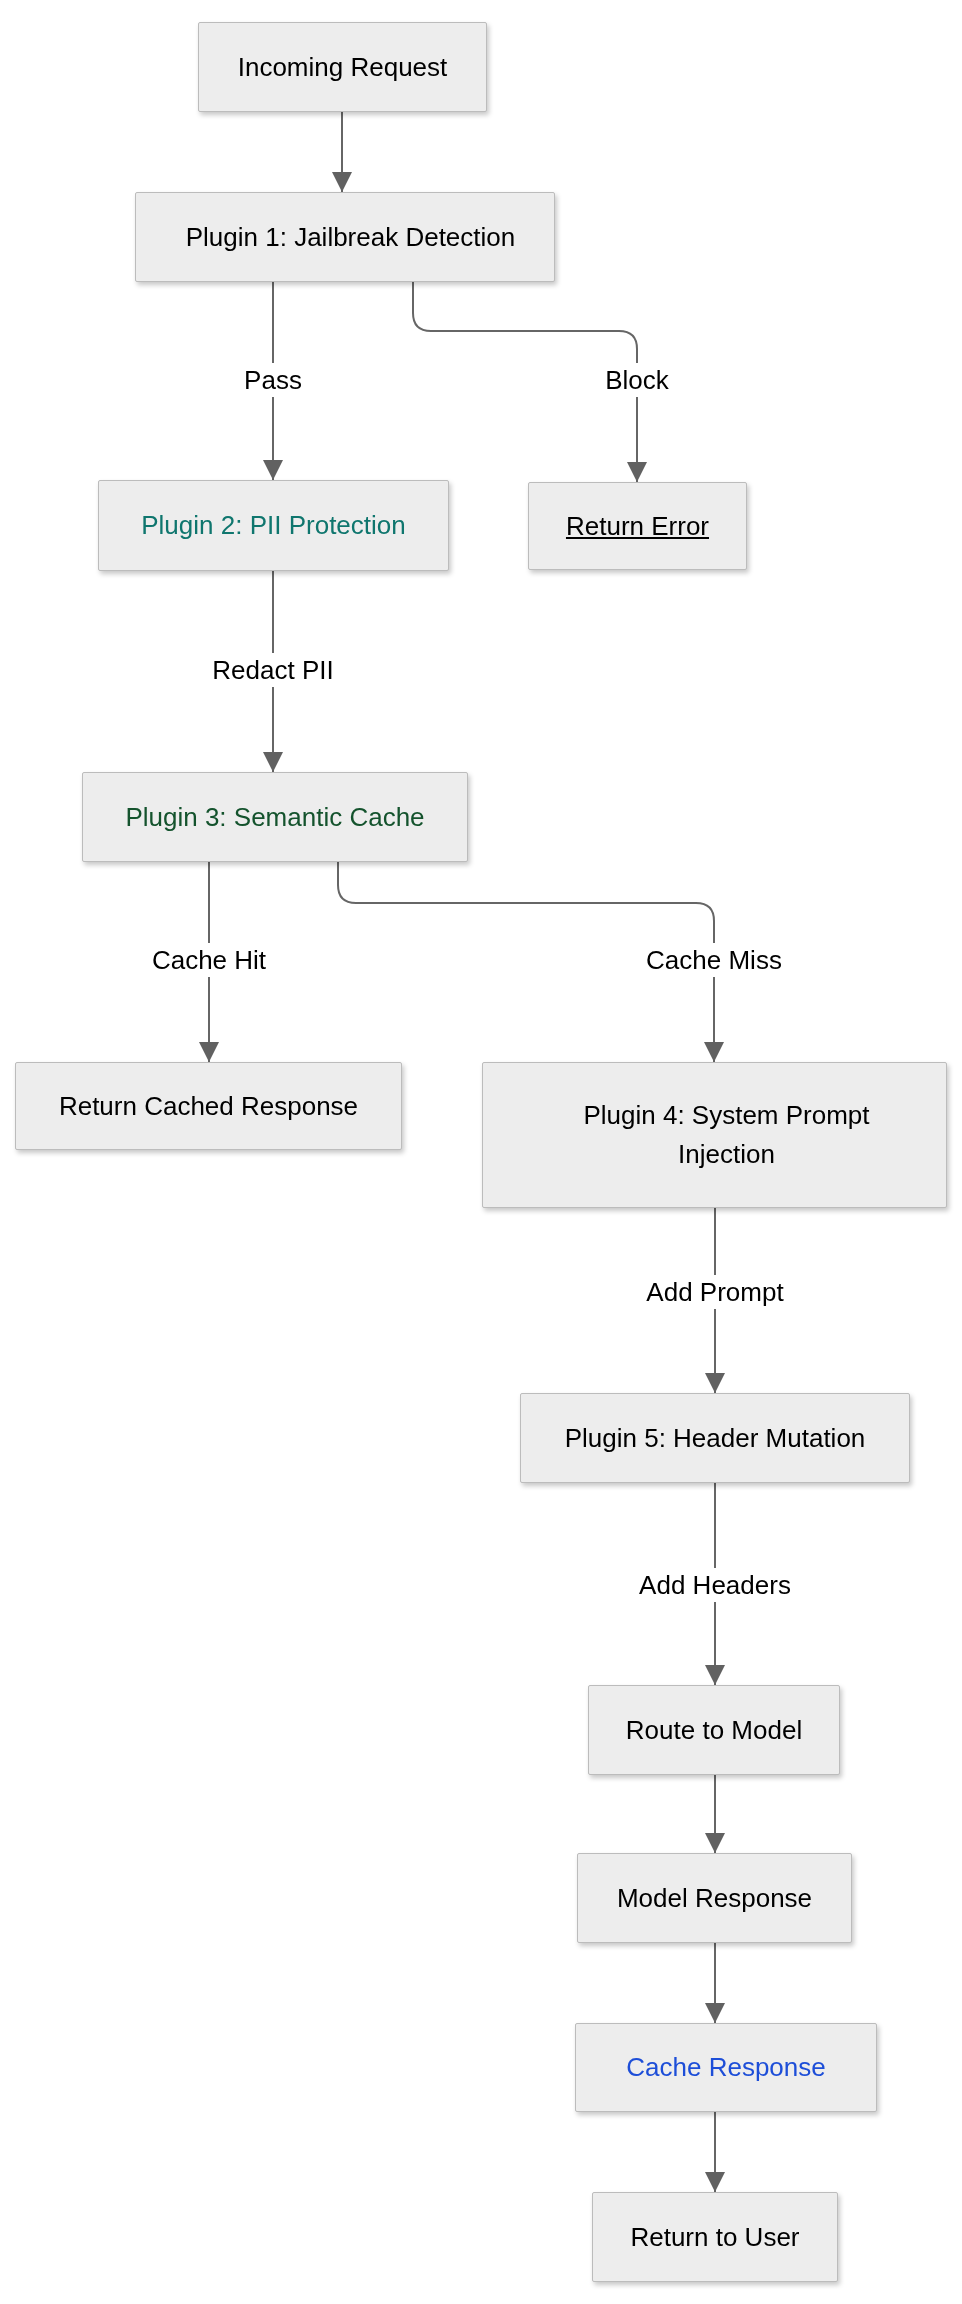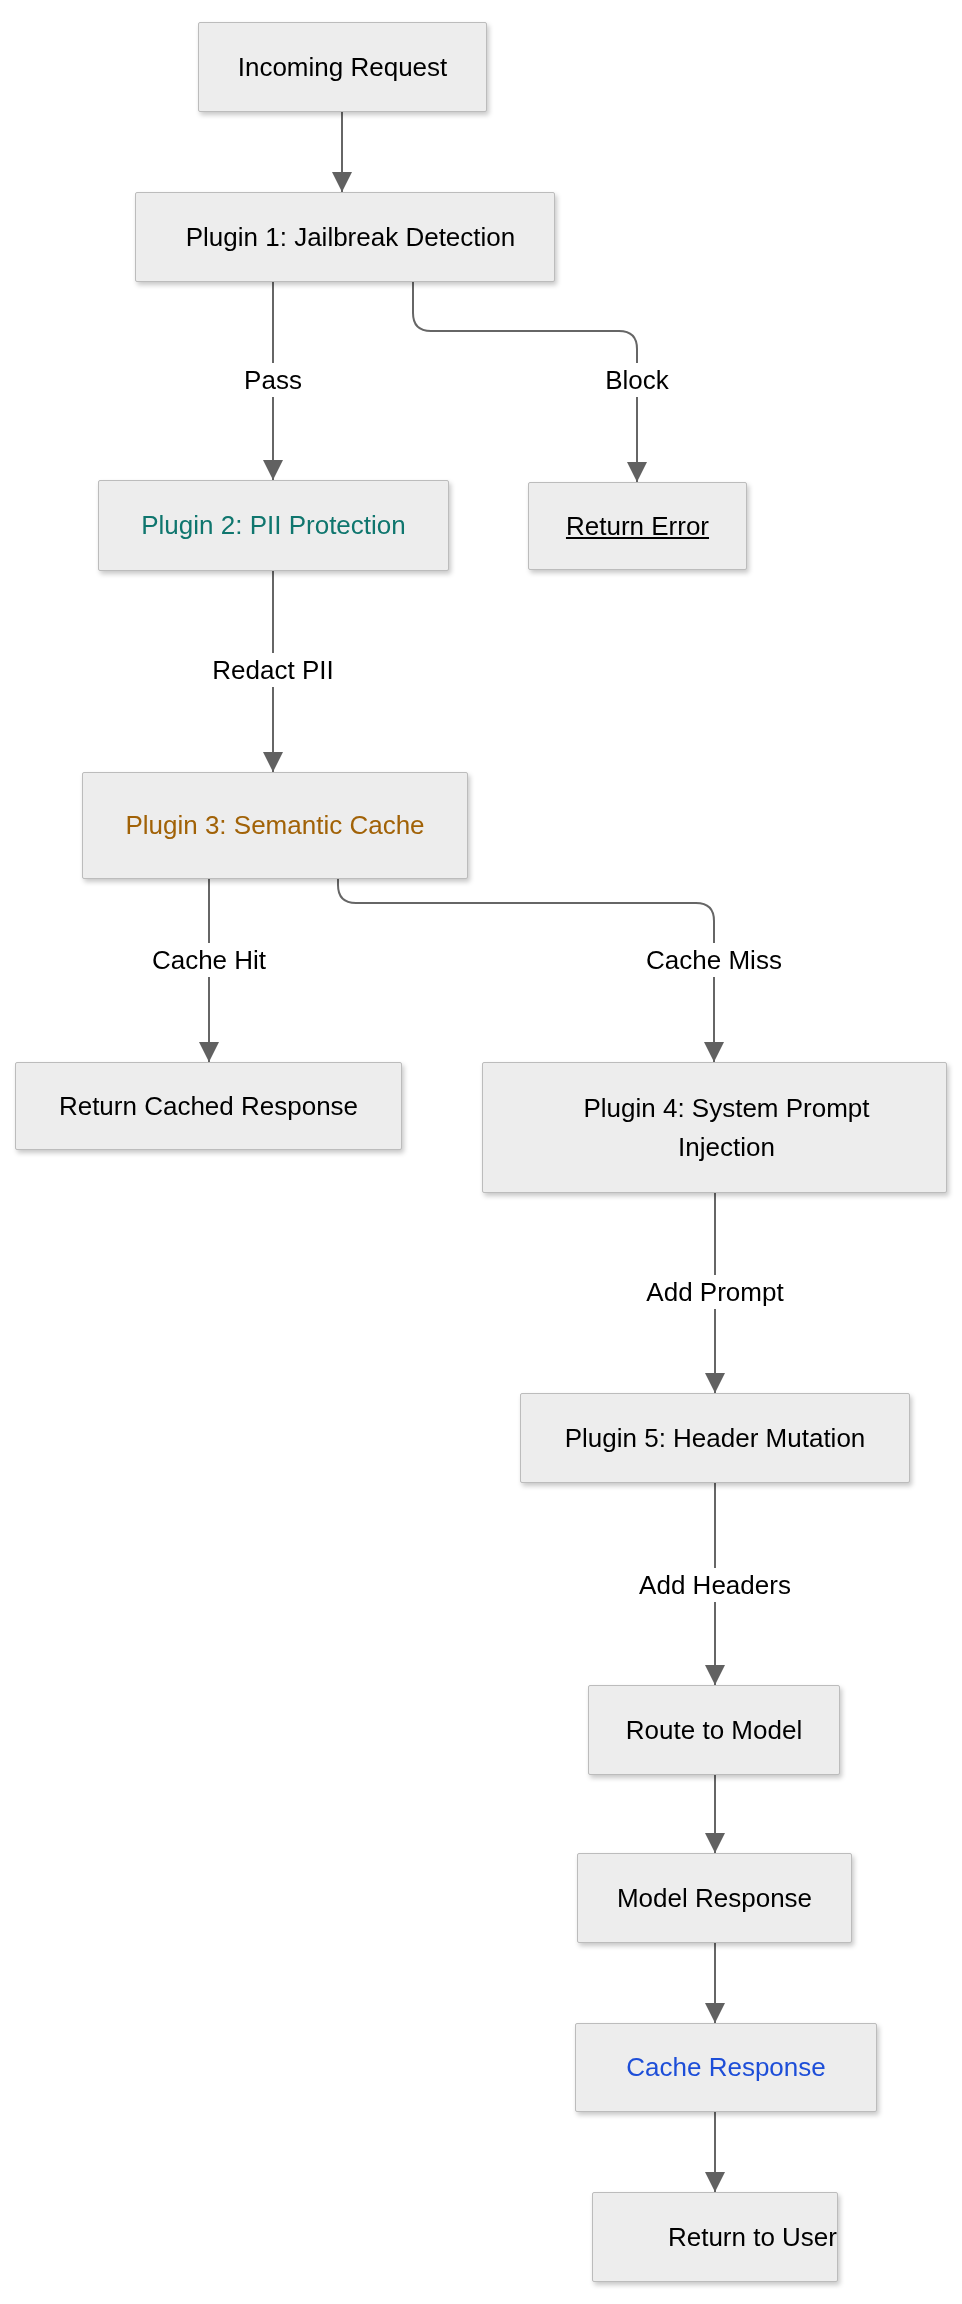--- a/index.html
+++ b/index.html
@@ -80,43 +80,43 @@
       </div>
       <div class="node" style="left: 135px; top: 192px; width: 420px; height: 90px; background: rgb(237, 237, 237); border-color: rgb(188, 188, 188); color: rgb(0, 0, 0); padding-left: 11px;">
         <div>Plugin 1: Jailbreak Detection</div>
       </div>
       <div class="node" style="left: 98px; top: 480px; width: 351px; height: 91px; background: rgb(237, 237, 237); border-color: rgb(188, 188, 188); color: #0f766e;">
         <div>Plugin 2: PII Protection</div>
       </div>
       <div class="node" style="left: 528px; top: 482px; width: 219px; height: 88px; background: rgb(237, 237, 237); border-color: rgb(188, 188, 188); color: rgb(0, 0, 0); text-decoration: underline;">
         <div>Return Error</div>
       </div>
-      <div class="node" style="left: 82px; top: 772px; width: 386px; height: 107px; background: rgb(237, 237, 237); border-color: rgb(188, 188, 188); color: #a16207;">
+      <div class="node" style="left: 82px; top: 772px; width: 386px; height: 90px; background: rgb(237, 237, 237); border-color: rgb(188, 188, 188); color: #14532d;">
         <div>Plugin 3: Semantic Cache</div>
       </div>
       <div class="node" style="left: 15px; top: 1062px; width: 387px; height: 88px; background: rgb(237, 237, 237); border-color: rgb(188, 188, 188); color: rgb(0, 0, 0);">
         <div>Return Cached Response</div>
       </div>
-      <div class="node" style="left: 482px; top: 1062px; width: 465px; height: 131px; background: rgb(237, 237, 237); border-color: rgb(188, 188, 188); color: rgb(0, 0, 0); padding-left: 24px;">
+      <div class="node" style="left: 482px; top: 1062px; width: 465px; height: 146px; background: rgb(237, 237, 237); border-color: rgb(188, 188, 188); color: rgb(0, 0, 0); padding-left: 24px;">
         <div>Plugin 4: System Prompt</div>
         <div>Injection</div>
       </div>
       <div class="node" style="left: 520px; top: 1393px; width: 390px; height: 90px; background: rgb(237, 237, 237); border-color: rgb(188, 188, 188); color: rgb(0, 0, 0);">
         <div>Plugin 5: Header Mutation</div>
       </div>
       <div class="node" style="left: 588px; top: 1685px; width: 252px; height: 90px; background: rgb(237, 237, 237); border-color: rgb(188, 188, 188); color: rgb(0, 0, 0);">
         <div>Route to Model</div>
       </div>
       <div class="node" style="left: 577px; top: 1853px; width: 275px; height: 90px; background: rgb(237, 237, 237); border-color: rgb(188, 188, 188); color: rgb(0, 0, 0);">
         <div>Model Response</div>
       </div>
       <div class="node" style="left: 575px; top: 2023px; width: 302px; height: 89px; background: rgb(237, 237, 237); border-color: rgb(188, 188, 188); color: #1d4ed8;">
         <div>Cache Response</div>
       </div>
-      <div class="node" style="left: 592px; top: 2192px; width: 246px; height: 90px; background: rgb(237, 237, 237); border-color: rgb(188, 188, 188); color: rgb(0, 0, 0); align-items: flex-end;">
+      <div class="node" style="left: 592px; top: 2192px; width: 246px; height: 90px; background: rgb(237, 237, 237); border-color: rgb(188, 188, 188); color: rgb(0, 0, 0);">
         <div>Return to User</div>
       </div>
     </div>
   <div id="label-layer">
       <div class="edge-label" style="left: 273px; top: 380px; background: rgb(255, 255, 255); color: rgb(0, 0, 0);">Pass</div>
       <div class="edge-label" style="left: 637px; top: 380px; background: rgb(255, 255, 255); color: rgb(0, 0, 0);">Block</div>
       <div class="edge-label" style="left: 273px; top: 670px; background: rgb(255, 255, 255); color: rgb(0, 0, 0);">Redact PII</div>
       <div class="edge-label" style="left: 209px; top: 960px; background: rgb(255, 255, 255); color: rgb(0, 0, 0);">Cache Hit</div>
       <div class="edge-label" style="left: 714px; top: 960px; background: rgb(255, 255, 255); color: rgb(0, 0, 0);">Cache Miss</div>
       <div class="edge-label" style="left: 715px; top: 1292px; background: rgb(255, 255, 255); color: rgb(0, 0, 0);">Add Prompt</div>

